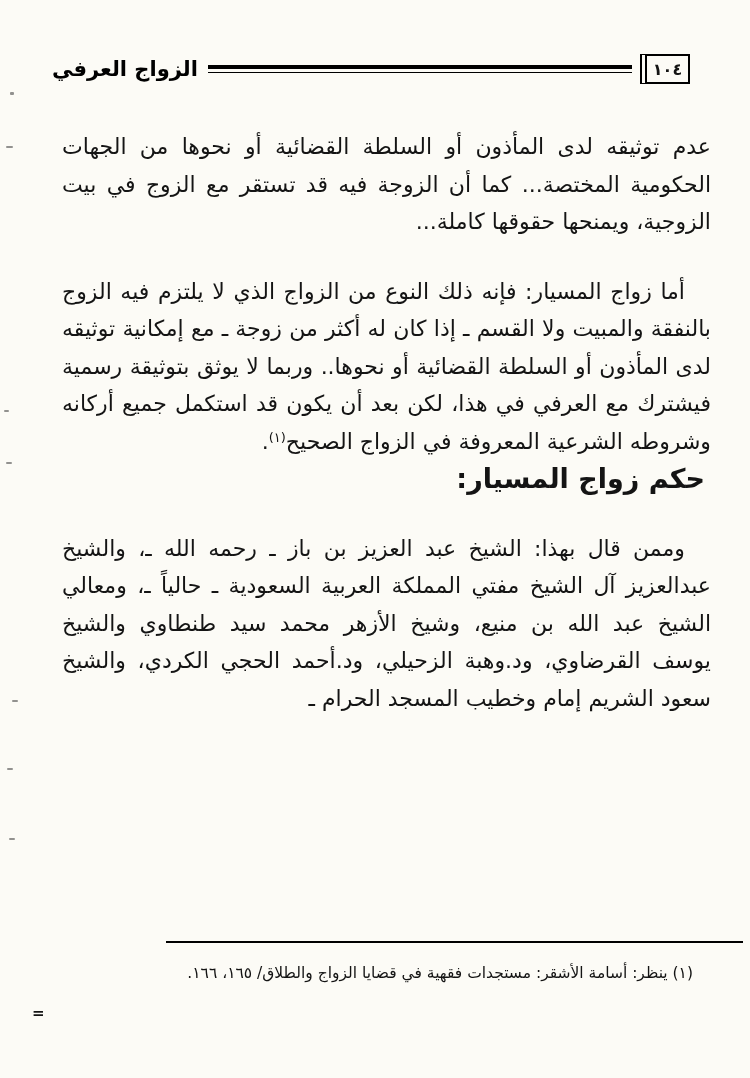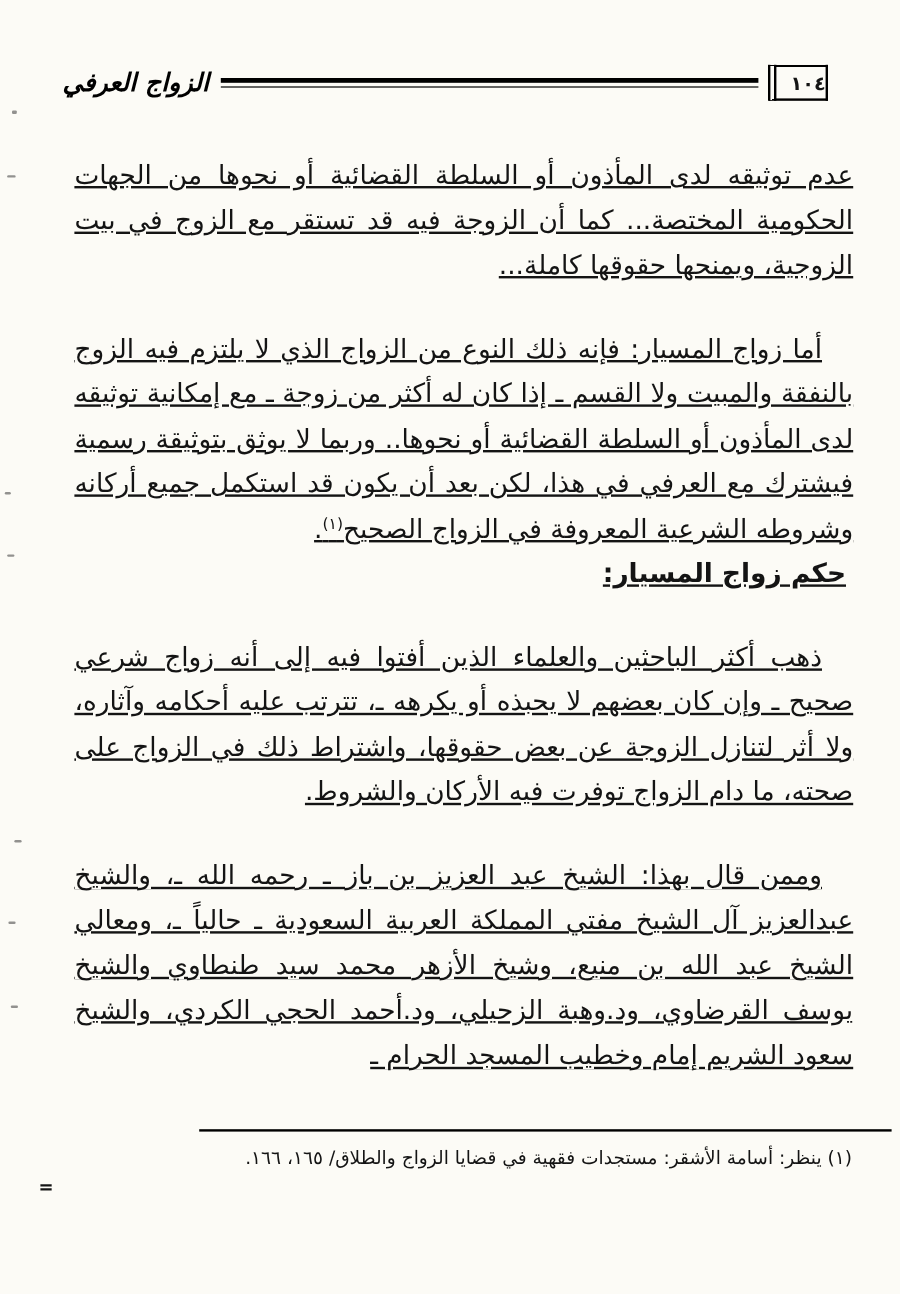--- a/index.html
+++ b/index.html
@@ -21,50 +21,49 @@
   
   .page-header {
     position: absolute;
     top: 50px; left: 52px; right: 60px; height: 38px;
     display: flex; align-items: center;
     direction: ltr; 
   }
   .running-title {
     font-size: 21px; font-weight: bold; color: #000;
     white-space: nowrap;
-    font-style: italic;
   }
   .header-rule {
     flex: 1 1 auto;
     height: 8px;
     border-top: 4px solid #000;
     border-bottom: 1.5px solid #000;
     margin: 0 8px 0 10px;
   }
   .pagenum-box {
     width: 50px; height: 30px;
     border: 2px solid #000;
     border-left: 7px double #000;
-    display: flex; align-items: center; justify-content: flex-end;
+    display: flex; align-items: center; justify-content: center;
     font-size: 16px; font-weight: bold;
     background: #fcfbf6;
   }
 
   
   .body-text {
     position: absolute;
     top: 128px; right: 39px; left: 62px;
     font-size: 22px;
     line-height: 37.5px;
     text-align: justify;
   }
-  .body-text p { margin: 0; text-decoration: underline; }
+  .body-text p { margin: 0; }
   p.indent { text-indent: 26px; margin-top: 32px; }
   .section-heading {
-    font-size: 22px; font-weight: bold;
+    font-size: 27px; font-weight: bold;
     margin: 15px 0 3px 0;
     text-indent: 6px;
     text-align: right;
   }
   sup.fn {
     font-size: 13px;
     line-height: 0;
     vertical-align: 7px;
     font-weight: normal;
   }
@@ -79,21 +78,21 @@
     height: 2px; background: #000;
     width: 577px;
     margin-right: 7px; 
   }
   .notes {
     margin: 9px 40px 0 38px;
     font-size: 15.5px;
     line-height: 27.5px;
     text-align: justify;
   }
-  .notes p { margin: 0; }
+  .notes p { margin: 17px; }
   .cont-mark {
     margin-top: 1px;
     padding-left: 32px;
     text-align: left;
     font-size: 15px;
     font-weight: bold;
     line-height: 16px;
   }
 
   
@@ -122,21 +121,20 @@
     <span class="header-rule"></span>
     <span class="pagenum-box">
       <span>١٠٤</span>
     </span>
   </div>
 
   <div class="body-text">
     <p>عدم توثيقه لدى المأذون أو السلطة القضائية أو نحوها من الجهات الحكومية المختصة... كما أن الزوجة فيه قد تستقر مع الزوج في بيت الزوجية، ويمنحها حقوقها كاملة...</p>
     <p class="indent"><span>أما زواج المسيار: فإنه ذلك النوع من الزواج الذي لا يلتزم فيه الزوج بالنفقة والمبيت ولا القسم ـ إذا كان له أكثر من زوجة ـ مع إمكانية توثيقه لدى المأذون أو السلطة القضائية أو نحوها.. وربما لا يوثق بتوثيقة رسمية فيشترك مع العرفي في هذا، لكن بعد أن يكون قد استكمل جميع أركانه وشروطه الشرعية المعروفة في الزواج الصحيح</span><sup class="fn">(١)</sup><span>.</span></p>
     <p class="section-heading">حكم زواج المسيار:</p>
-    <p class="indent">ذهب أكثر الباحثين والعلماء الذين أفتوا فيه إلى أنه زواج شرعي صحيح ـ وإن كان بعضهم لا يحبذه أو يكرهه ـ، تترتب عليه أحكامه وآثاره، ولا أثر لتنازل الزوجة عن بعض حقوقها، واشتراط ذلك في الزواج على صحته، ما دام الزواج توفرت فيه الأركان والشروط.</p>
     <p class="indent">وممن قال بهذا: الشيخ عبد العزيز بن باز ـ رحمه الله ـ، والشيخ عبدالعزيز آل الشيخ مفتي المملكة العربية السعودية ـ حالياً ـ، ومعالي الشيخ عبد الله بن منيع، وشيخ الأزهر محمد سيد طنطاوي والشيخ يوسف القرضاوي، ود.وهبة الزحيلي، ود.أحمد الحجي الكردي، والشيخ سعود الشريم إمام وخطيب المسجد الحرام ـ</p>
   </div>
 
   <div class="footnotes">
     <div class="fn-separator"></div>
     <div class="notes">
       <p>(١) ينظر: أسامة الأشقر: مستجدات فقهية في قضايا الزواج والطلاق/ ١٦٥، ١٦٦.</p>
     </div>
     <div class="cont-mark">=</div>
   </div>

